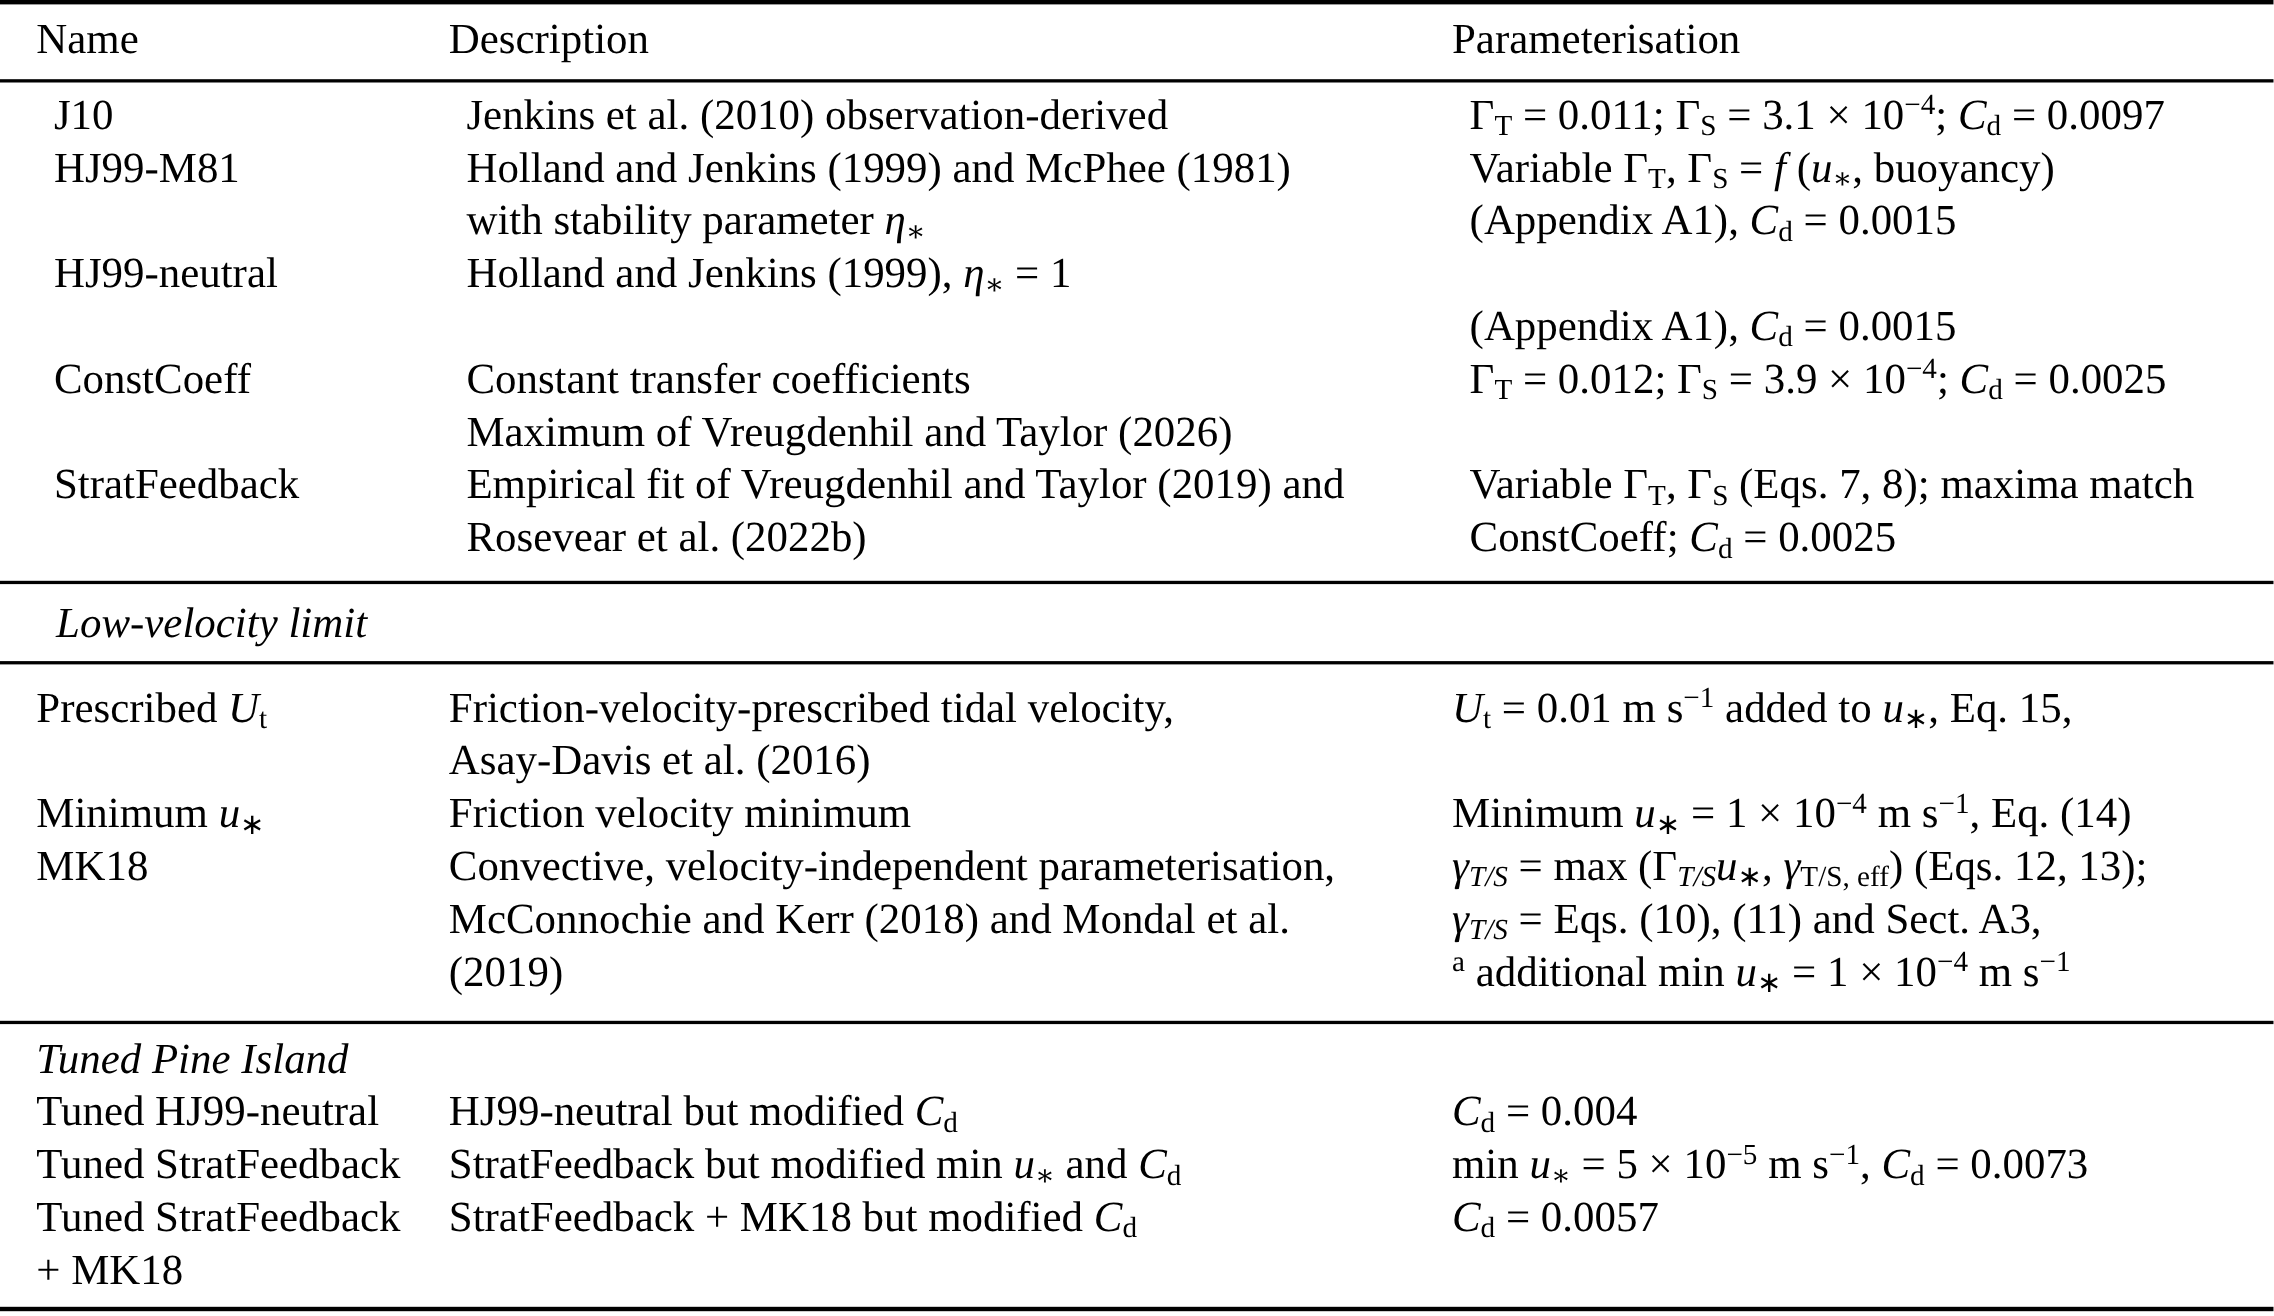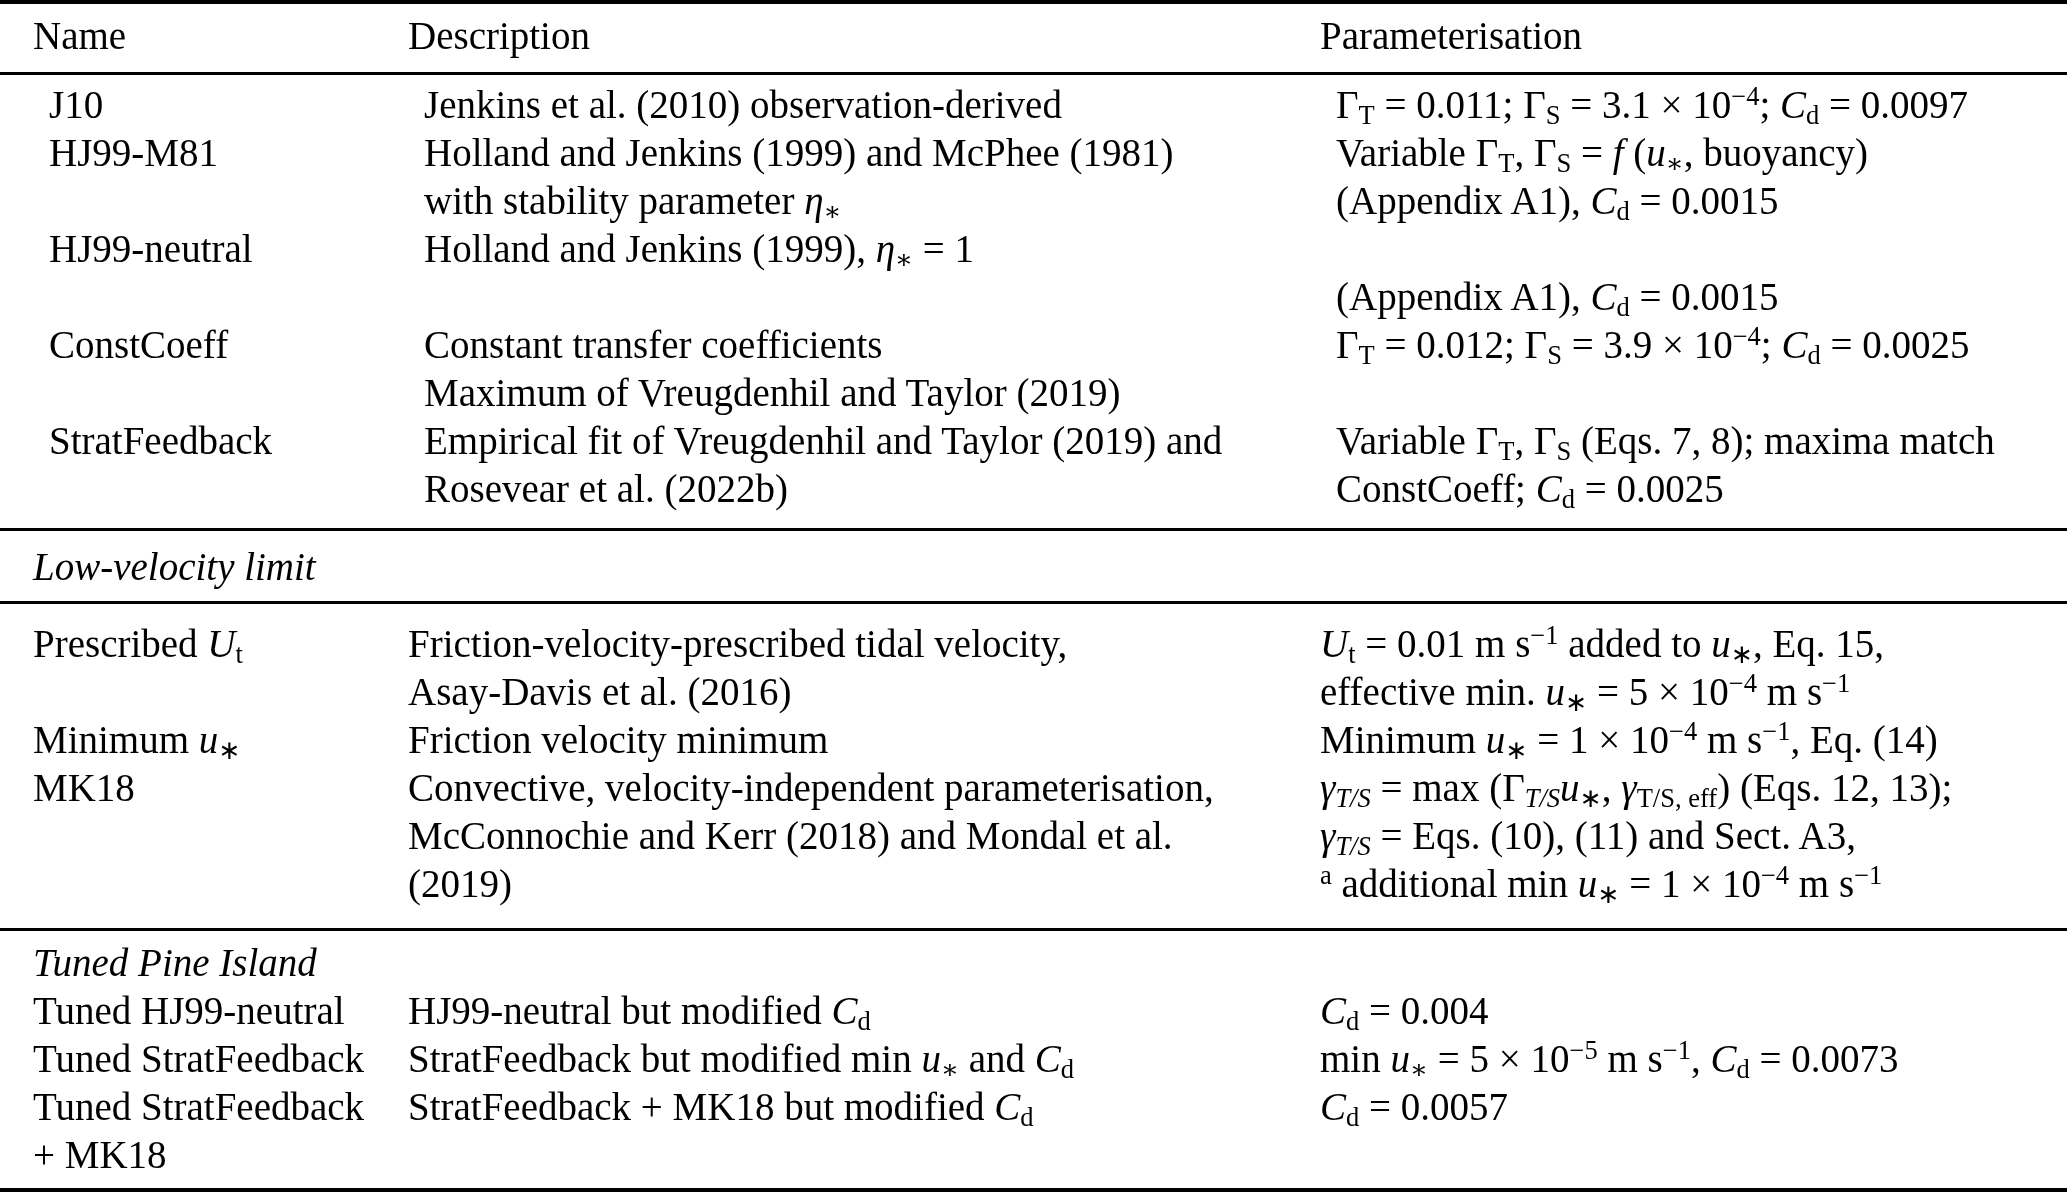--- a/index.html
+++ b/index.html
@@ -14,21 +14,21 @@
   .rule.med{height:3px;}
   .hdr{
     display:grid;grid-template-columns:375px 912px 1fr;
     padding:8px 0 12px 33px;height:48px;line-height:48px;white-space:nowrap;
   }
   .sec{display:block;}
   #sec0{padding:6px 0 15px 16px;}
   #sec1{padding:16px 0 20px 0;font-family:Liberation Serif, serif;}
   #sec2{padding:8px 0 9px 0;}
   .heading-band{
-    padding:12px 0 10px 33px;height:48px;line-height:48px;
+    padding:12px 0 10px 51px;height:48px;line-height:48px;
     font-style:italic;white-space:nowrap;
   }
   .line{
     display:grid;grid-template-columns:375px 912px 1fr;
     padding-left:33px;height:48px;line-height:48px;white-space:nowrap;
   }
   .cell{overflow:visible;}
   sub,sup{font-size:0.68em;line-height:0;}
   sub{vertical-align:-0.22em;}
   sup{vertical-align:0.5em;}
@@ -74,21 +74,21 @@
         <div class="cell desc"></div>
         <div class="cell param">(Appendix A1), <i>C</i><sub>d</sub> = 0.0015</div>
       </div>
       <div class="line">
         <div class="cell name">ConstCoeff</div>
         <div class="cell desc">Constant transfer coefficients</div>
         <div class="cell param">Γ<sub>T</sub> = 0.012; Γ<sub>S</sub> = 3.9 × 10<sup>−4</sup>; <i>C</i><sub>d</sub> = 0.0025</div>
       </div>
       <div class="line">
         <div class="cell name"></div>
-        <div class="cell desc">Maximum of Vreugdenhil and Taylor (2019)</div>
+        <div class="cell desc">Maximum of Vreugdenhil and Taylor (2026)</div>
         <div class="cell param"></div>
       </div>
       <div class="line">
         <div class="cell name">StratFeedback</div>
         <div class="cell desc">Empirical fit of Vreugdenhil and Taylor (2019) and</div>
         <div class="cell param">Variable Γ<sub>T</sub>, Γ<sub>S</sub> (Eqs. 7, 8); maxima match</div>
       </div>
       <div class="line">
         <div class="cell name"></div>
         <div class="cell desc">Rosevear et al. (2022b)</div>
@@ -104,21 +104,20 @@
 
   <div class="sec" id="sec1">
       <div class="line">
         <div class="cell name">Prescribed <i>U</i><sub>t</sub></div>
         <div class="cell desc">Friction-velocity-prescribed tidal velocity,</div>
         <div class="cell param"><i>U</i><sub>t</sub> = 0.01 m s<sup>−1</sup> added to <i>u</i><sub>∗</sub>, Eq. 15,</div>
       </div>
       <div class="line">
         <div class="cell name"></div>
         <div class="cell desc">Asay-Davis et al. (2016)</div>
-        <div class="cell param">effective min. <i>u</i><sub>∗</sub> = 5 × 10<sup>−4</sup> m s<sup>−1</sup></div>
       </div>
       <div class="line">
         <div class="cell name">Minimum <i>u</i><sub>∗</sub></div>
         <div class="cell desc">Friction velocity minimum</div>
         <div class="cell param">Minimum <i>u</i><sub>∗</sub> = 1 × 10<sup>−4</sup> m s<sup>−1</sup>, Eq. (14)</div>
       </div>
       <div class="line">
         <div class="cell name">MK18</div>
         <div class="cell desc">Convective, velocity-independent parameterisation,</div>
         <div class="cell param"><i>γ</i><sub><i>T/S</i></sub> = max (Γ<sub><i>T/S</i></sub><i>u</i><sub>∗</sub>, <i>γ</i><sub>T/S, eff</sub>) (Eqs. 12, 13);</div>

